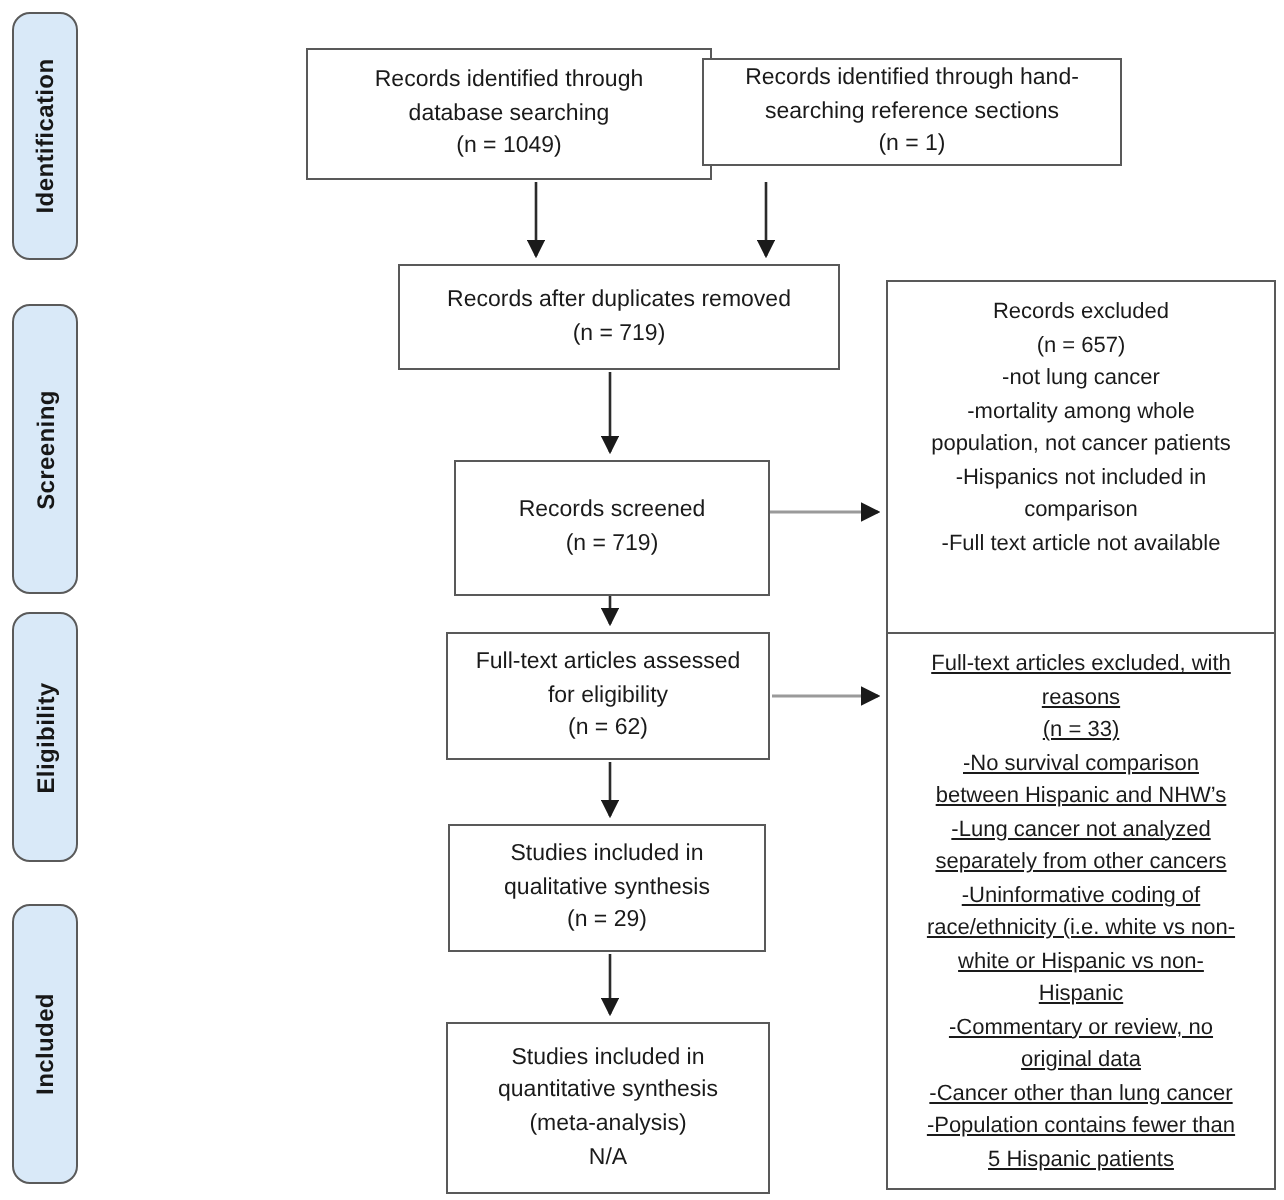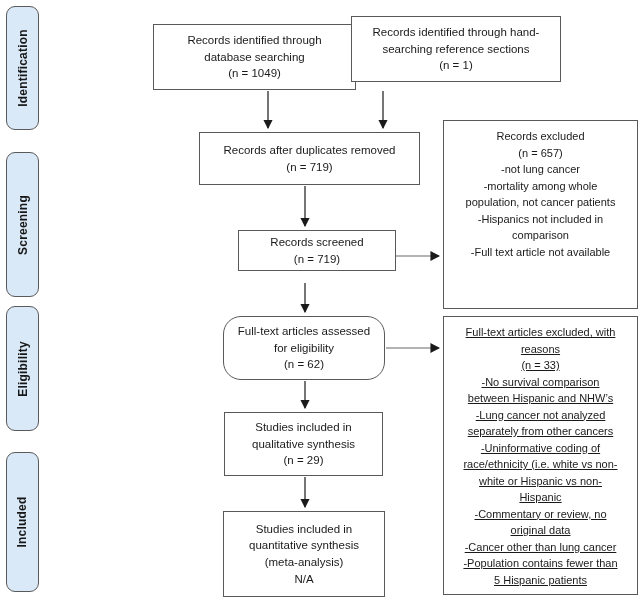--- a/index.html
+++ b/index.html
@@ -66,25 +66,25 @@
   }
   .box-excl .excl-title {
     text-align: center;
     white-space: pre-line;
   }
   .box-excl .excl-body {
     text-align: center;
     white-space: pre-line;
   }
   #box-db-search          { left: 153px; top: 24px;  width: 203px; height: 66px; }
-  #box-hand-search        { left: 351px; top: 16px;  width: 210px; height: 66px; }
+  #box-hand-search        { left: 351px; top: 29px;  width: 210px; height: 54px; }
   #box-duplicates-removed { left: 199px; top: 132px; width: 221px; height: 53px; }
-  #box-records-excluded   { left: 443px; top: 120px; width: 195px; height: 189px; }
-  #box-records-screened   { left: 238px; top: 230px; width: 158px; height: 41px; }
-  #box-fulltext-assessed  { left: 223px; top: 316px; width: 162px; height: 64px; border-radius: 18px; }
+  #box-records-excluded   { left: 443px; top: 140px; width: 195px; height: 189px; }
+  #box-records-screened   { left: 227px; top: 230px; width: 158px; height: 68px; }
+  #box-fulltext-assessed  { left: 223px; top: 316px; width: 162px; height: 64px; }
   #box-fulltext-excluded  { left: 443px; top: 316px; width: 195px; height: 279px; text-decoration: underline; }
   #box-qualitative        { left: 224px; top: 412px; width: 159px; height: 64px; }
   #box-quantitative       { left: 223px; top: 511px; width: 162px; height: 86px; }
 
   #connectors {
     position: absolute;
     left: 0;
     top: 0;
     width: 642px;
     height: 600px;

